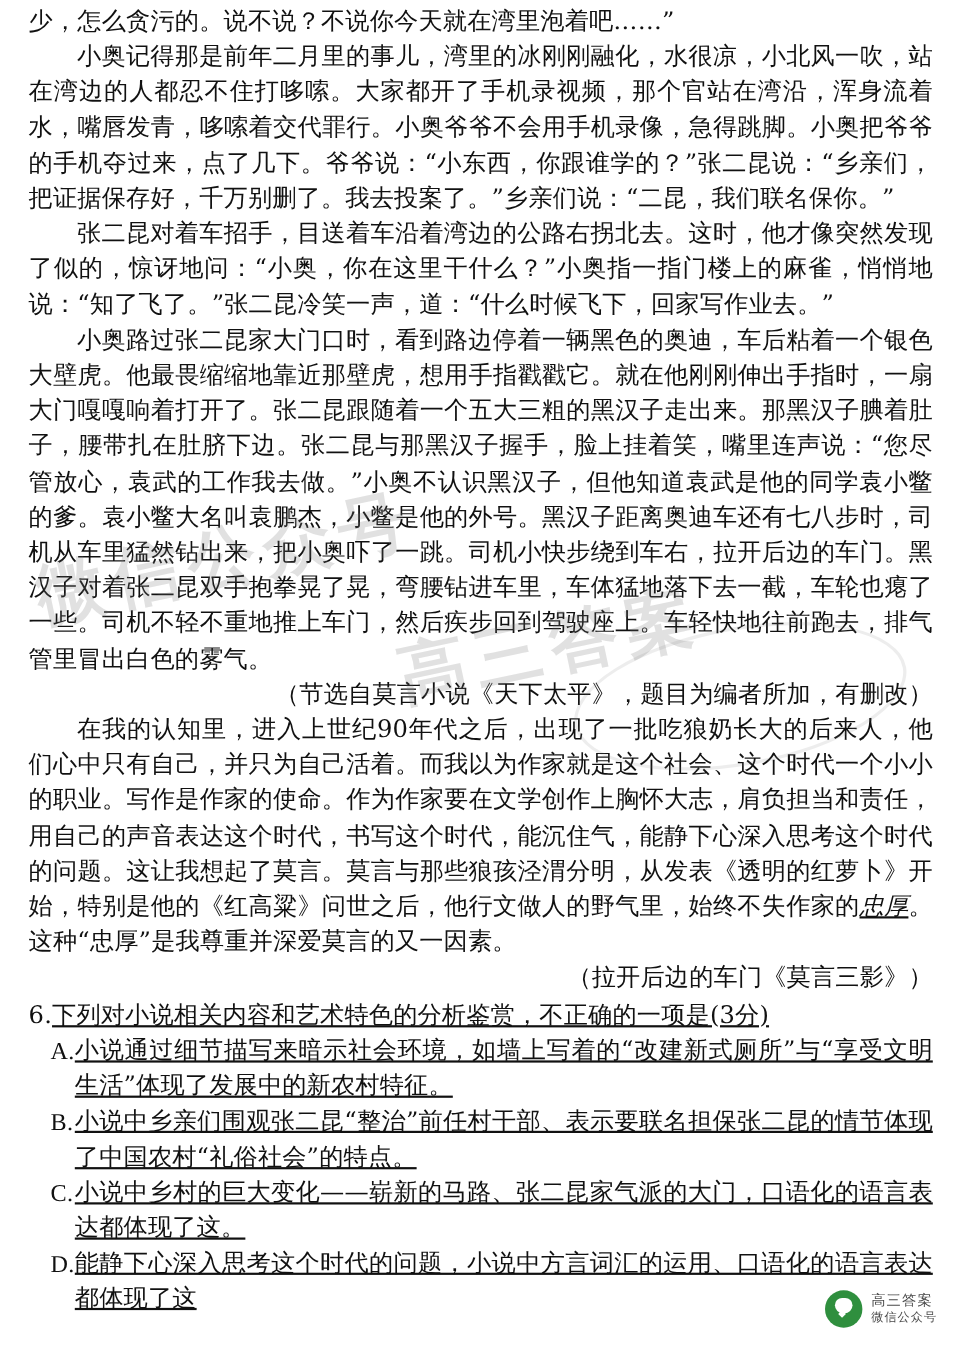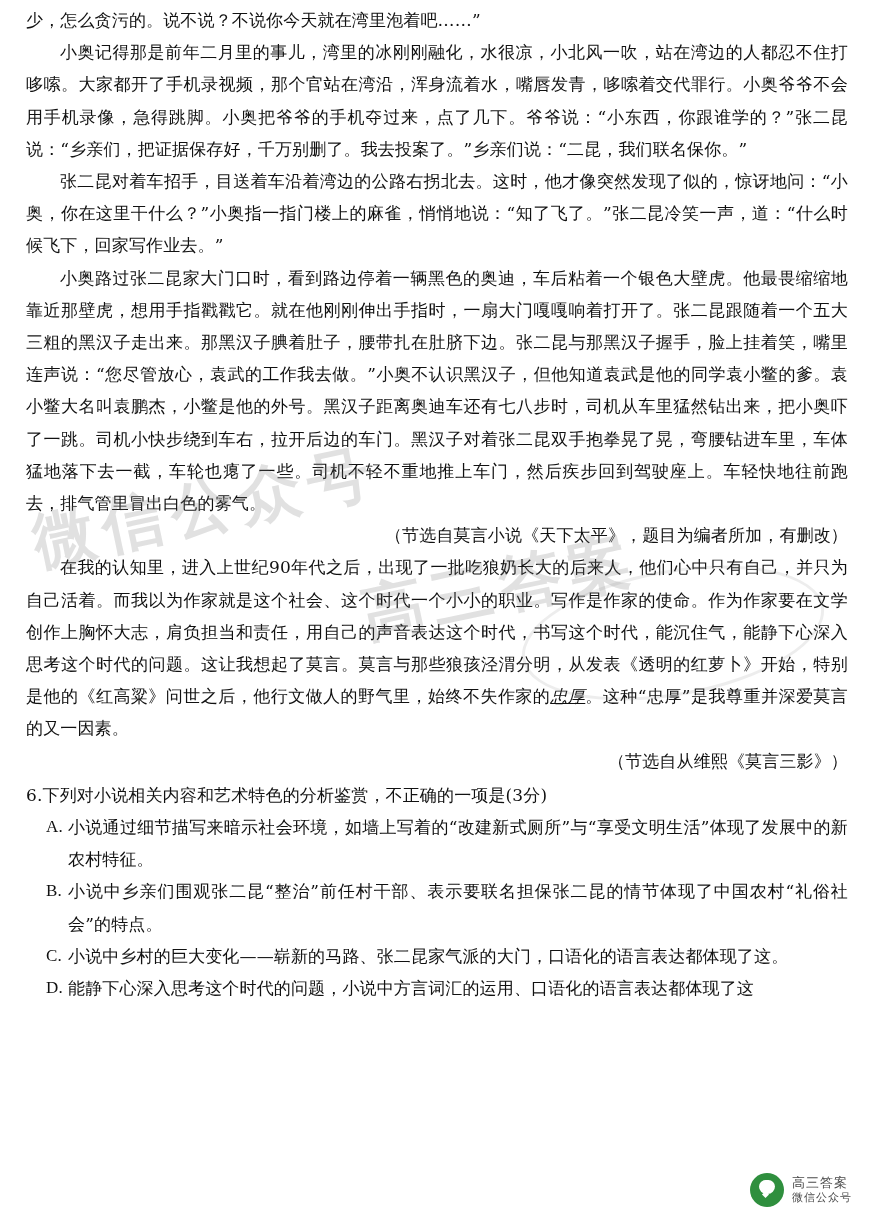--- a/index.html
+++ b/index.html
@@ -20,21 +20,21 @@
     width: 870px;
     height: 1223px;
     padding: 0;
     box-sizing: border-box;
   }
   .body-text {
     position: absolute;
     left: 26px;
     top: 4px;
     width: 822px;
-    font-size: 17px;
+    font-size: 22px;
     line-height: 32.2px;
     text-align: justify;
     text-justify: inter-ideograph;
     letter-spacing: 0.15px;
   }
   p {
     margin: 0;
     padding: 0;
   }
   .indent2 {
@@ -47,20 +47,21 @@
   .label-bold {
     font-weight: bold;
     text-indent: 0;
   }
   .underline {
     text-decoration: underline;
     font-style: italic;
   }
   .q-block {
     margin-top: 2px;
+    text-decoration: underline;
   }
   .q-stem {
     text-indent: 0;
     margin-left: -16px;
     padding-left: 16px;
   }
   .q-stem .qnum {
     display: inline-block;
   }
   .opt {
@@ -178,21 +179,21 @@
     <p>少，怎么贪污的。说不说？不说你今天就在湾里泡着吧……”</p>
     <p class="indent2">小奥记得那是前年二月里的事儿，湾里的冰刚刚融化，水很凉，小北风一吹，站在湾边的人都忍不住打哆嗦。大家都开了手机录视频，那个官站在湾沿，浑身流着水，嘴唇发青，哆嗦着交代罪行。小奥爷爷不会用手机录像，急得跳脚。小奥把爷爷的手机夺过来，点了几下。爷爷说：“小东西，你跟谁学的？”张二昆说：“乡亲们，把证据保存好，千万别删了。我去投案了。”乡亲们说：“二昆，我们联名保你。”</p>
     <p class="indent2">张二昆对着车招手，目送着车沿着湾边的公路右拐北去。这时，他才像突然发现了似的，惊讶地问：“小奥，你在这里干什么？”小奥指一指门楼上的麻雀，悄悄地说：“知了飞了。”张二昆冷笑一声，道：“什么时候飞下，回家写作业去。”</p>
     <p class="indent2">小奥路过张二昆家大门口时，看到路边停着一辆黑色的奥迪，车后粘着一个银色大壁虎。他最畏缩缩地靠近那壁虎，想用手指戳戳它。就在他刚刚伸出手指时，一扇大门嘎嘎响着打开了。张二昆跟随着一个五大三粗的黑汉子走出来。那黑汉子腆着肚子，腰带扎在肚脐下边。张二昆与那黑汉子握手，脸上挂着笑，嘴里连声说：“您尽管放心，袁武的工作我去做。”小奥不认识黑汉子，但他知道袁武是他的同学袁小鳖的爹。袁小鳖大名叫袁鹏杰，小鳖是他的外号。黑汉子距离奥迪车还有七八步时，司机从车里猛然钻出来，把小奥吓了一跳。司机小快步绕到车右，拉开后边的车门。黑汉子对着张二昆双手抱拳晃了晃，弯腰钻进车里，车体猛地落下去一截，车轮也瘪了一些。司机不轻不重地推上车门，然后疾步回到驾驶座上。车轻快地往前跑去，排气管里冒出白色的雾气。</p>
 
     <p class="right">（节选自莫言小说《天下太平》，题目为编者所加，有删改）</p>
 
 
     <p class="indent2"><span>在我的认知里，进入上世纪90年代之后，出现了一批吃狼奶长大的后来人，他们心中只有自己，并只为自己活着。而我以为作家就是这个社会、这个时代一个小小的职业。写作是作家的使命。作为作家要在文学创作上胸怀大志，肩负担当和责任，用自己的声音表达这个时代，书写这个时代，能沉住气，能静下心深入思考这个时代的问题。这让我想起了莫言。莫言与那些狼孩泾渭分明，从发表《透明的红萝卜》开始，特别是他的《红高粱》问世之后，他行文做人的野气里，始终不失作家的</span><span class="underline">忠厚</span><span>。这种</span><span>“忠厚”</span><span>是我尊重并深爱莫言的又一因素。</span></p>
 
-    <p class="right">（节选自从维熙《莫言三影》）</p>
+    <p class="right">（拉开后边的车门《莫言三影》）</p>
 
     <div class="q-block">
       <p class="q-stem"><span class="qnum">6.</span><span>下列对小说相关内容和艺术特色的分析鉴赏，不正确的一项是(3分)</span></p>
 
       <p class="opt"><span class="letter">A.</span><span>小说通过细节描写来暗示社会环境，如墙上写着的“改建新式厕所”与“享受文明生活”体现了发展中的新农村特征。</span></p>
 
       <p class="opt"><span class="letter">B.</span><span>小说中乡亲们围观张二昆“整治”前任村干部、表示要联名担保张二昆的情节体现了中国农村“礼俗社会”的特点。</span></p>
 
       <p class="opt"><span class="letter">C.</span><span>小说中乡村的巨大变化——崭新的马路、张二昆家气派的大门，口语化的语言表达都体现了这。</span></p>
 

